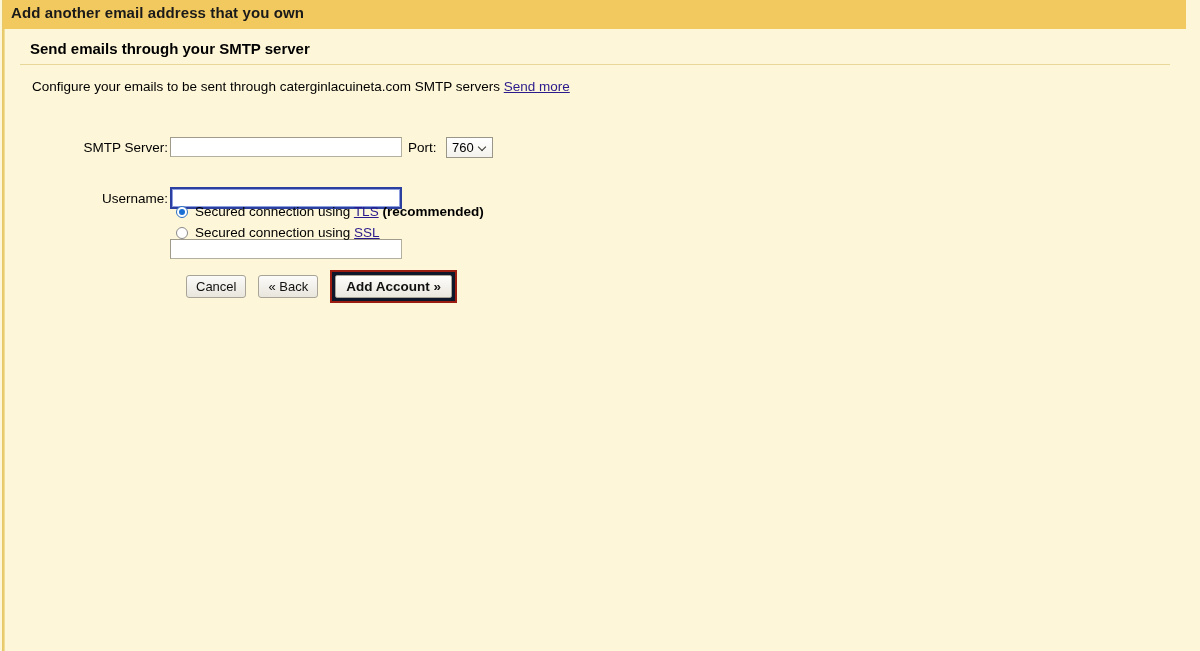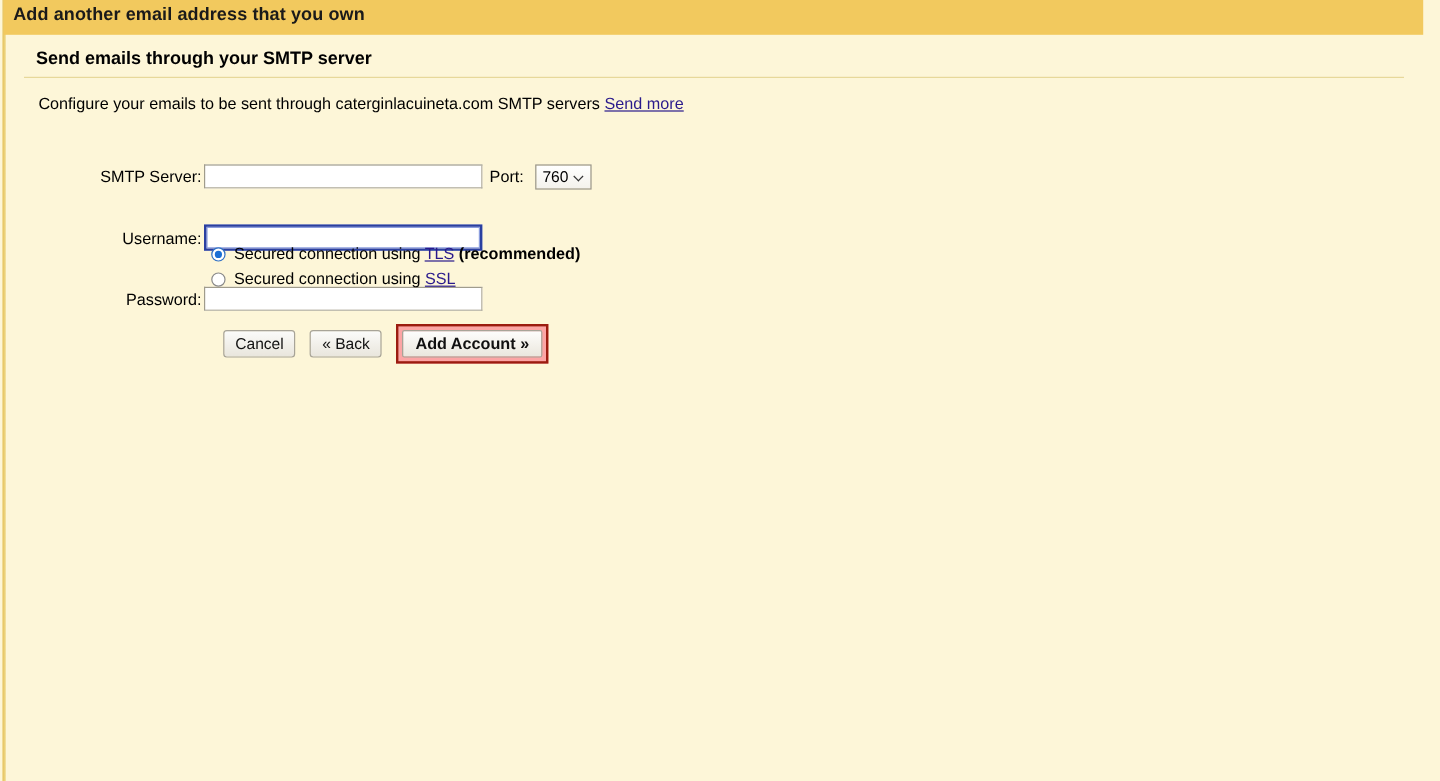--- a/index.html
+++ b/index.html
@@ -248,21 +248,21 @@
     cursor: pointer;
     white-space: nowrap;
   }
   #back-button { margin-left: 12px; }
 
   
   #add-account-highlight {
     position: relative;
     margin-left: 12px;
     border: 2px solid #9b1c10;
-    background: #fca5a5;
+    background: #0f172a;
     padding: 3px;
     display: inline-block;
     line-height: 0;
   }
   #add-account-button {
     font-weight: bold;
     font-size: 13.5px;
     padding: 2px 10px 3px 10px;
     background: linear-gradient(to bottom, #fdfdfc 0%, #f3f1eb 55%, #eae7de 100%);
     border-radius: 2px;
@@ -297,23 +297,20 @@
   </div>
 
   <div class="form-row">
     <div class="label-holder">
       <div class="form-label">Username:</div>
     </div>
     <input class="text-input focused" type="text" id="username-input" autofocus="" placeholder="" style="">
   </div>
 
   <div class="form-row">
-    <div class="label-holder">
-      <div class="form-label">Password:</div>
-    </div>
     <input class="text-input" type="password" id="password-input" placeholder="" style="">
   </div>
 
 </div>
 
 <div id="radio-area">
 
   <div class="radio-row">
     <span class="radio-btn checked"></span>
     <span class="radio-label"><span>Secured connection using </span><a class="link" href="#">TLS</a><span class="recommended"> (recommended)</span></span>

